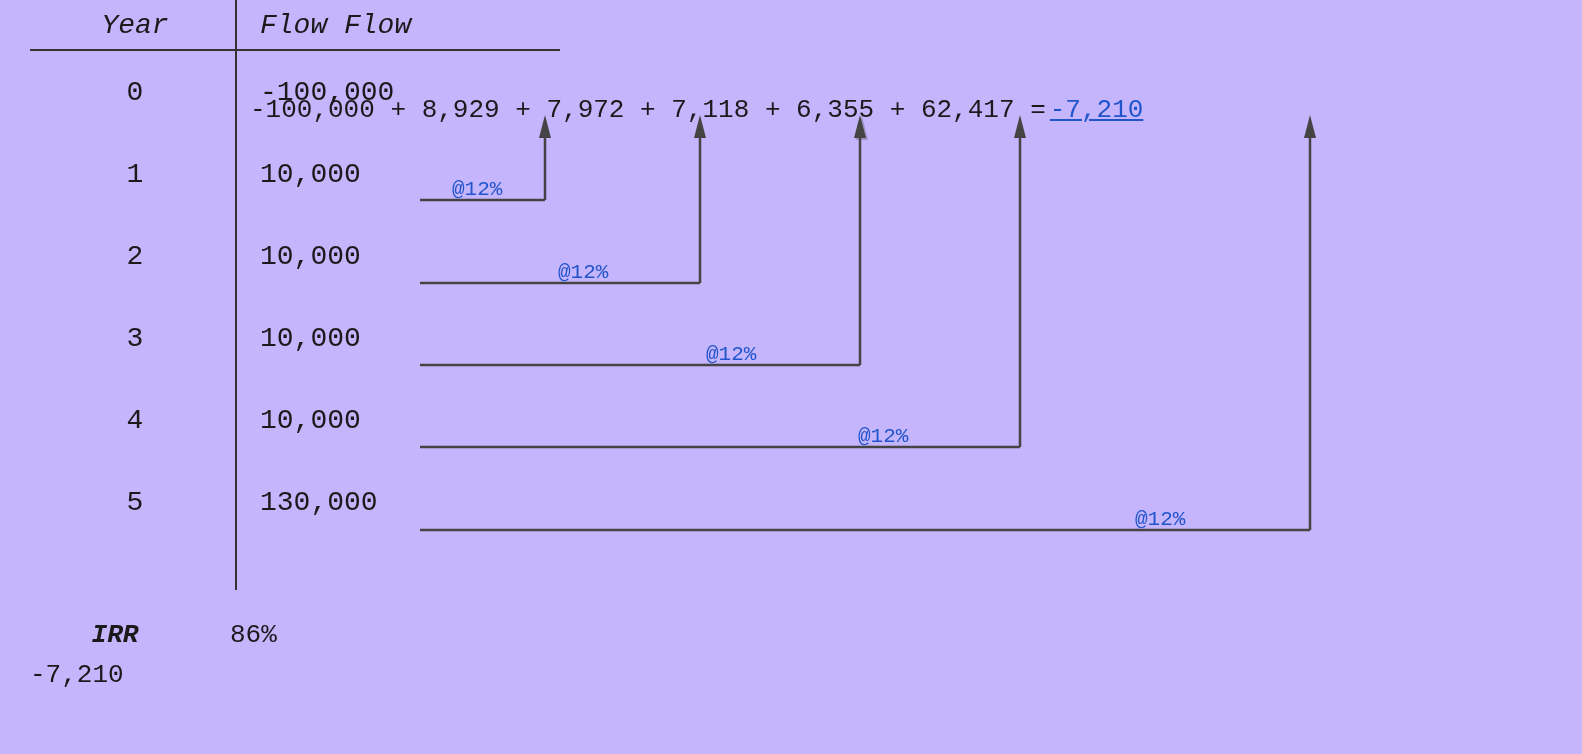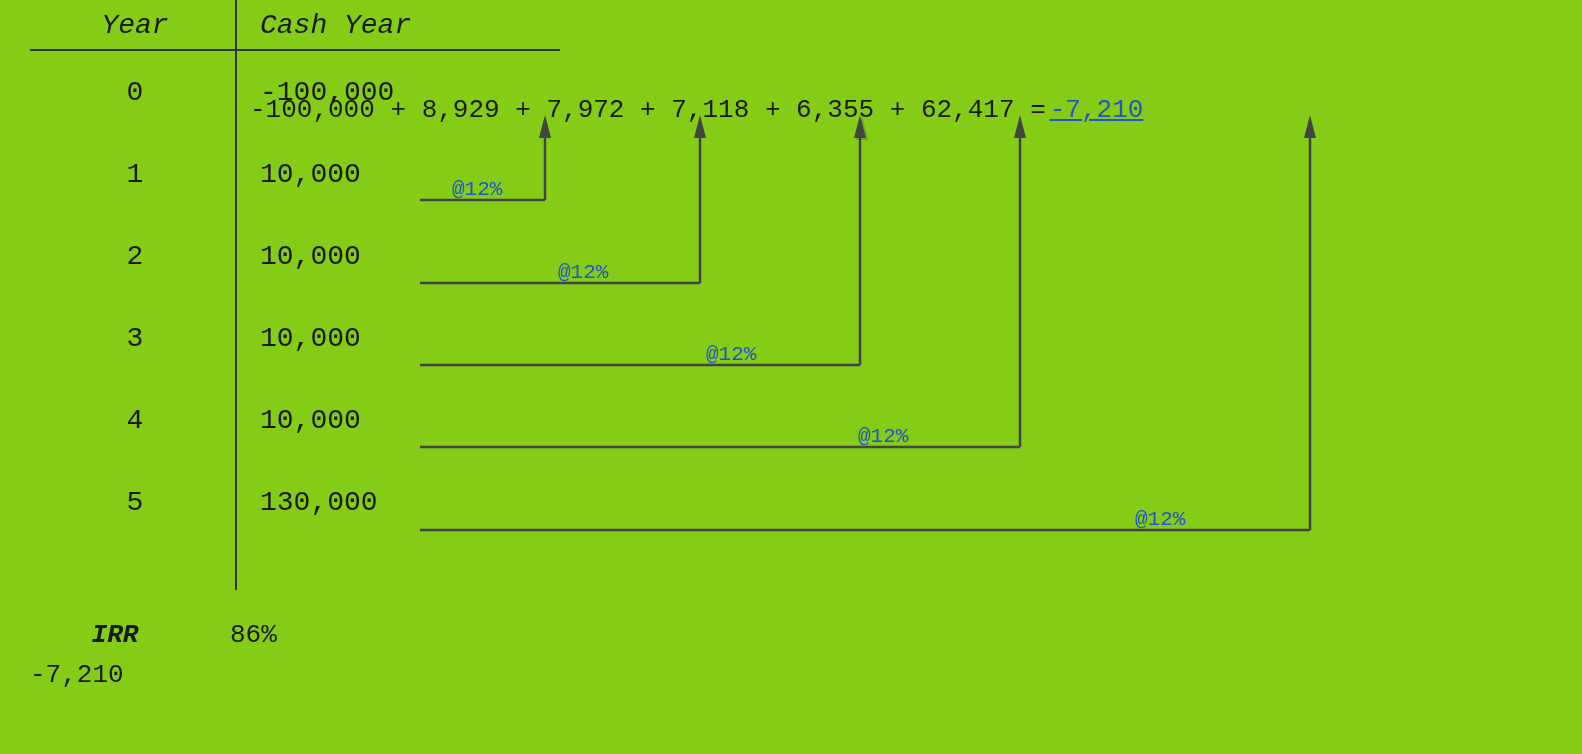--- a/index.html
+++ b/index.html
@@ -8,21 +8,21 @@
       font-family: 'Segoe UI', sans-serif;
       width: 1582px;
       height: 754px;
       overflow: hidden;
       position: relative;
     }
 
     .page {
       width: 1582px;
       height: 754px;
-      background: #84cc16;
+      background: #c4b5fd;
       position: relative;
     }
 
     
     .table-container {
       position: absolute;
       top: 10px;
       left: 30px;
     }
 
@@ -144,21 +144,21 @@
     }
   </style>
 </head>
 <body>
 
 <div class="page">
 
   <div class="table-container">
     <div class="header-row">
       <div class="col-year">Year</div>
-      <div class="col-cashflow">Cash Year</div>
+      <div class="col-cashflow">Flow Flow</div>
     </div>
 
     <div class="table-row">
       <div class="year-cell">0</div>
       <div class="cf-cell">-100,000</div>
     </div>
 
     <div class="table-row">
       <div class="year-cell">1</div>
       <div class="cf-cell">10,000</div>

